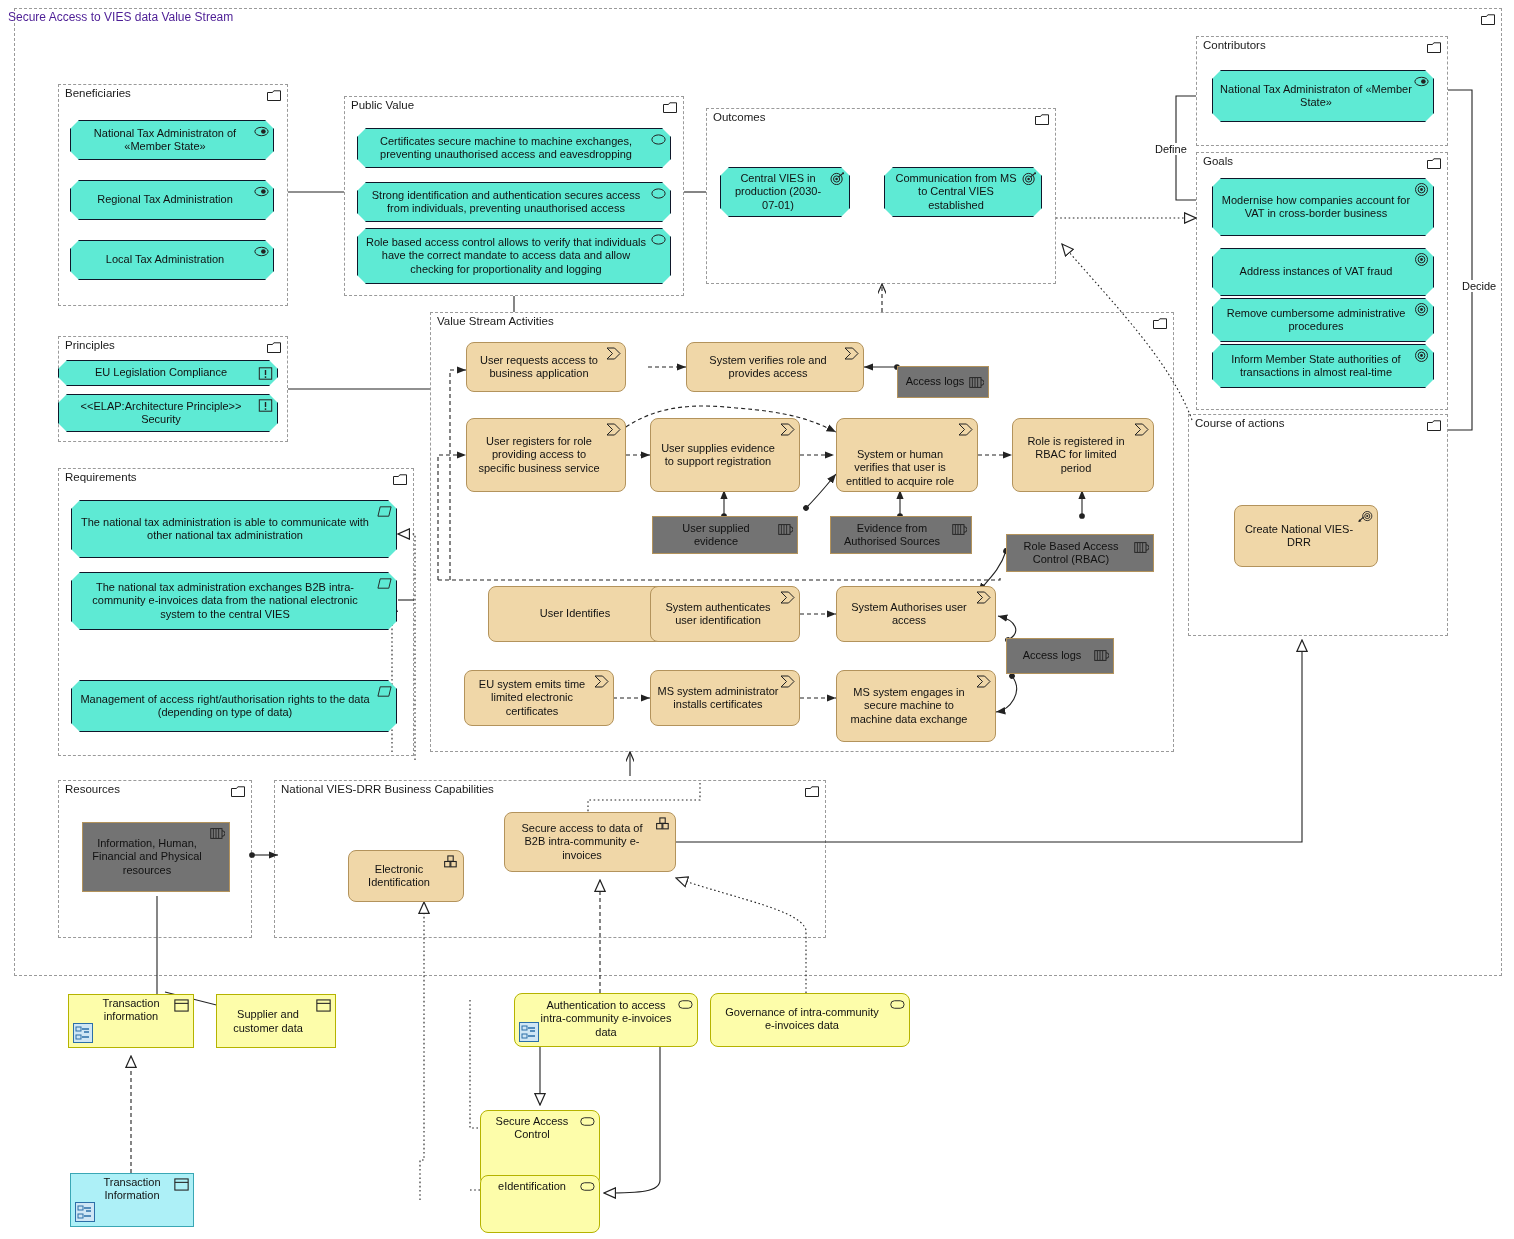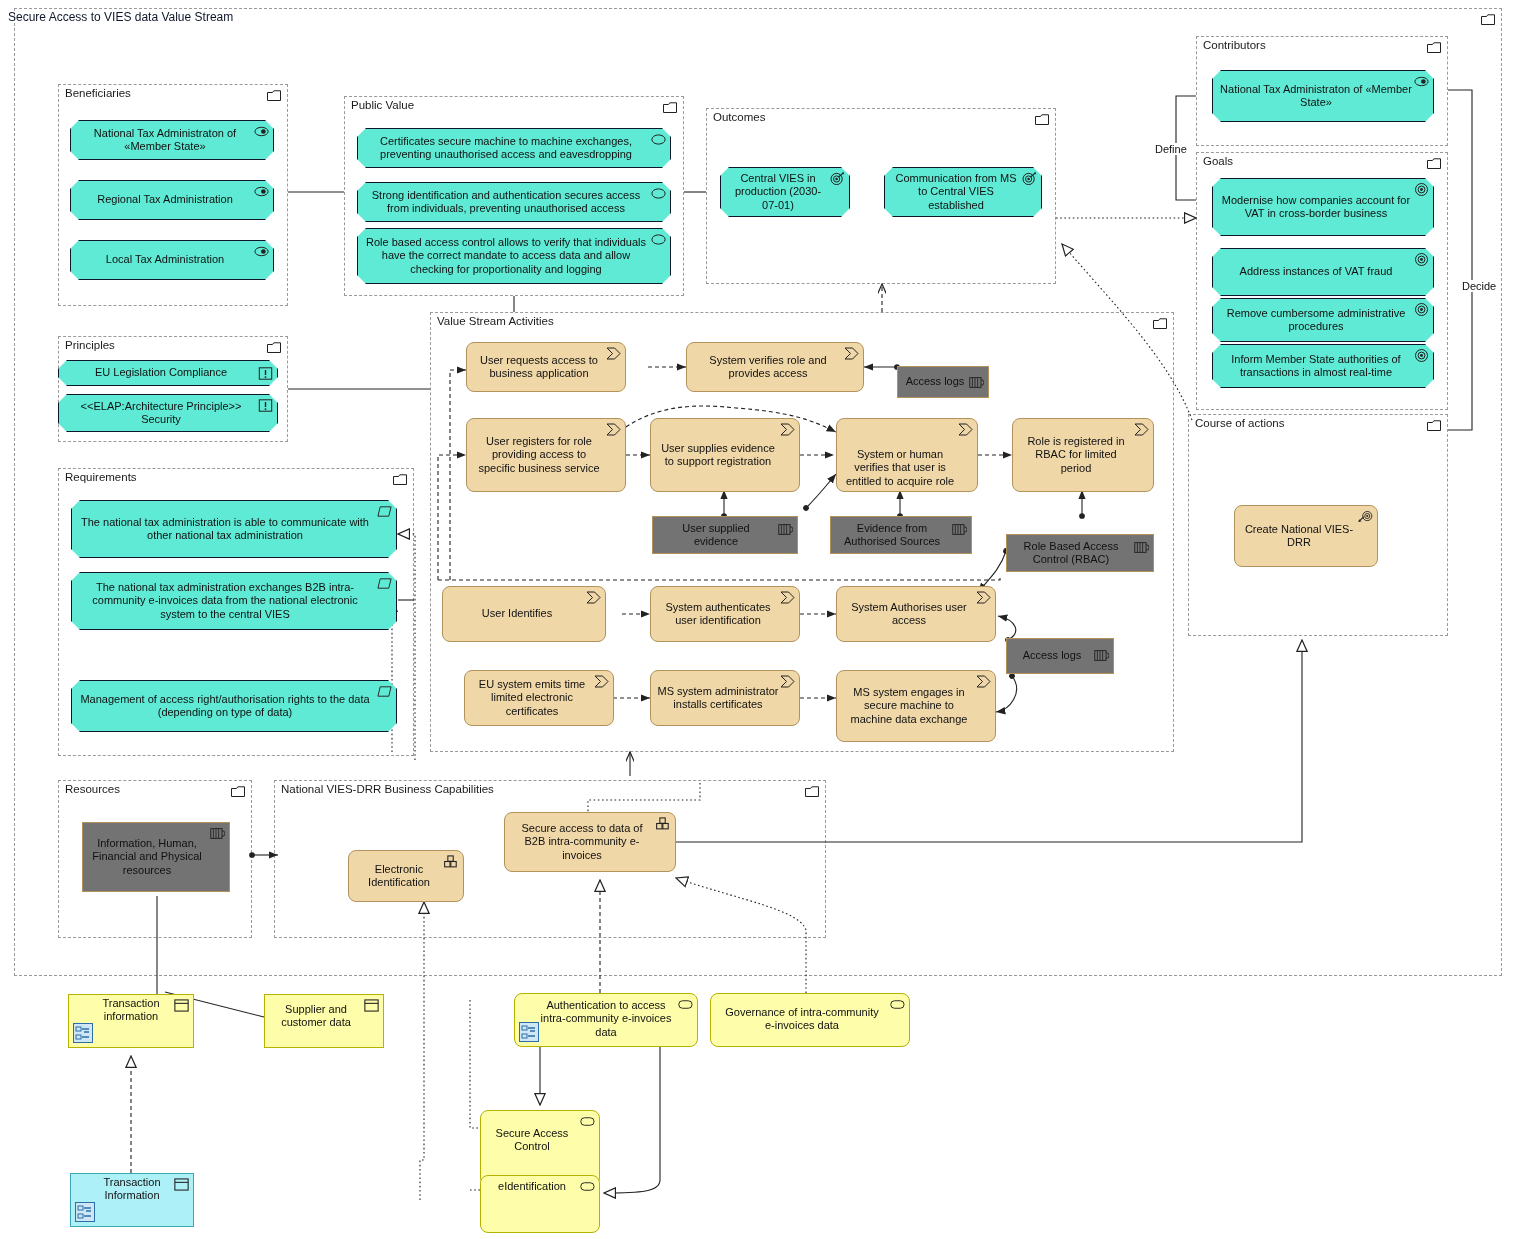--- a/index.html
+++ b/index.html
@@ -27,21 +27,21 @@
 
   .ic{position:absolute;right:4px;top:4px;width:15px;height:13px;}
   .ic-bl{position:absolute;left:4px;bottom:4px;width:20px;height:20px;}
 
   .lbl{position:absolute;font-size:11px;color:#111;background:#fff;padding:0 2px;white-space:nowrap;}
 
   svg.edges{position:absolute;left:0;top:0;width:1514px;height:1239px;pointer-events:none;}
   .ln{stroke:#222;stroke-width:1.1;fill:none;}
   .lnd{stroke:#222;stroke-width:1.1;fill:none;stroke-dasharray:4,3;}
   .lndot{stroke:#222;stroke-width:1.1;fill:none;stroke-dasharray:1.6,2.6;}
-  #title{position:absolute;left:8px;top:10px;font-size:12px;color:#0f172a;}
+  #title{position:absolute;left:8px;top:10px;font-size:12px;color:#4c1d95;}
 </style>
 </head>
 <body>
 
 <div id="canvas">
 
   <div class="grp" style="left:14px;top:8px;width:1488px;height:968px;">
     <svg class="folder-ic" style="position:absolute;right:6px;top:5px;" viewBox="0 0 14 11">
       <path d="M0.5 10.5 V2.5 H5.5 L6.8 0.8 H13.5 V10.5 Z" fill="none" stroke="#222"></path>
     </svg>
@@ -438,21 +438,21 @@
   </div>
   <div class="node biz-sq" style="left:1006px;top:516px;width:148px;height:38px;padding-right:24px;margin-top:18px;">
     <span>Role Based Access Control (RBAC)</span>
     <svg class="ic" style="top:6px;" viewBox="0 0 16 12">
         <rect x="0.8" y="0.8" width="12" height="10.4" fill="none" stroke="#222"></rect>
         <path d="M3.6,1.2 V10.8 M6.4,1.2 V10.8 M9.2,1.2 V10.8" stroke="#222" stroke-width="0.9"></path>
         <path d="M12.8,3 A3.2,3 0 0 1 12.8,9" fill="none" stroke="#222"></path>
       </svg>
   </div>
 
-  <div class="node biz" style="left:442px;top:586px;width:164px;height:56px;">
+  <div class="node biz" style="left:488px;top:586px;width:188px;height:56px;">
     <span>User Identifies</span>
     <svg class="ic" viewBox="0 0 15 13">
         <path d="M1,1 H8.5 L14,6.5 L8.5,12 H1 L6.5,6.5 Z" fill="none" stroke="#222"></path>
       </svg>
   </div>
   <div class="node biz" style="left:650px;top:586px;width:150px;height:56px;">
     <span>System authenticates user identification</span>
     <svg class="ic" viewBox="0 0 15 13">
         <path d="M1,1 H8.5 L14,6.5 L8.5,12 H1 L6.5,6.5 Z" fill="none" stroke="#222"></path>
       </svg>
@@ -523,21 +523,21 @@
         <rect x="0.8" y="0.8" width="12.4" height="10.4" fill="none" stroke="#222"></rect>
         <path d="M0.8,4 H13.2" stroke="#222"></path>
       </svg>
     <svg class="ic-bl" viewBox="0 0 20 20">
         <rect x="0.5" y="0.5" width="19" height="19" fill="#cfe6f5" stroke="#2b6fa8"></rect>
         <rect x="3" y="4" width="5" height="4" fill="none" stroke="#2b6fa8"></rect>
         <rect x="3" y="12" width="5" height="4" fill="none" stroke="#2b6fa8"></rect>
         <path d="M9,6 H16 M9,14 H16 M11,9 H16" stroke="#2b6fa8" stroke-width="1.3"></path>
       </svg>
   </div>
-  <div class="node app-sq" style="left:216px;top:994px;width:120px;height:54px;padding:2px 24px 12px 8px;align-items:center;margin-left:48px;">
+  <div class="node app-sq" style="left:216px;top:994px;width:120px;height:54px;padding:2px 24px 12px 8px;align-items:flex-end;">
     <span>Supplier and customer data</span>
     <svg class="ic" viewBox="0 0 14 12">
         <rect x="0.8" y="0.8" width="12.4" height="10.4" fill="none" stroke="#222"></rect>
         <path d="M0.8,4 H13.2" stroke="#222"></path>
       </svg>
   </div>
   <div class="node appc" style="left:70px;top:1173px;width:124px;height:54px;padding:2px 24px 12px 24px;align-items:flex-start;">
     <span>Transaction Information</span>
     <svg class="ic" viewBox="0 0 14 12">
         <rect x="0.8" y="0.8" width="12.4" height="10.4" fill="none" stroke="#222"></rect>
@@ -562,21 +562,21 @@
         <rect x="3" y="12" width="5" height="4" fill="none" stroke="#2b6fa8"></rect>
         <path d="M9,6 H16 M9,14 H16 M11,9 H16" stroke="#2b6fa8" stroke-width="1.3"></path>
       </svg>
   </div>
   <div class="node app" style="left:710px;top:993px;width:200px;height:54px;padding:2px 24px 4px 8px;">
     <span>Governance of intra-community e-invoices data</span>
     <svg class="ic" viewBox="0 0 16 12">
         <rect x="0.8" y="2" width="14.2" height="8" rx="4" fill="none" stroke="#222"></rect>
       </svg>
   </div>
-  <div class="node app" style="left:480px;top:1110px;width:120px;height:76px;padding:16px 22px 18px 6px;align-items:flex-start;">
+  <div class="node app" style="left:480px;top:1110px;width:120px;height:76px;padding:4px 22px 18px 6px;align-items:flex-start;">
     <span>Secure Access Control</span>
     <svg class="ic" viewBox="0 0 16 12">
         <rect x="0.8" y="2" width="14.2" height="8" rx="4" fill="none" stroke="#222"></rect>
       </svg>
   </div>
   <div class="node app" style="left:480px;top:1175px;width:120px;height:58px;padding:4px 22px 20px 6px;align-items:flex-start;">
     <span>eIdentification</span>
     <svg class="ic" viewBox="0 0 16 12">
         <rect x="0.8" y="2" width="14.2" height="8" rx="4" fill="none" stroke="#222"></rect>
       </svg>

